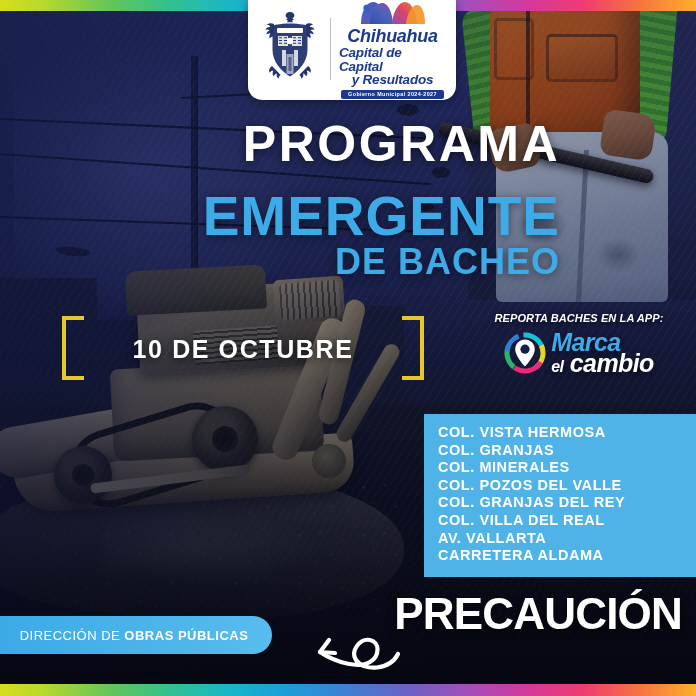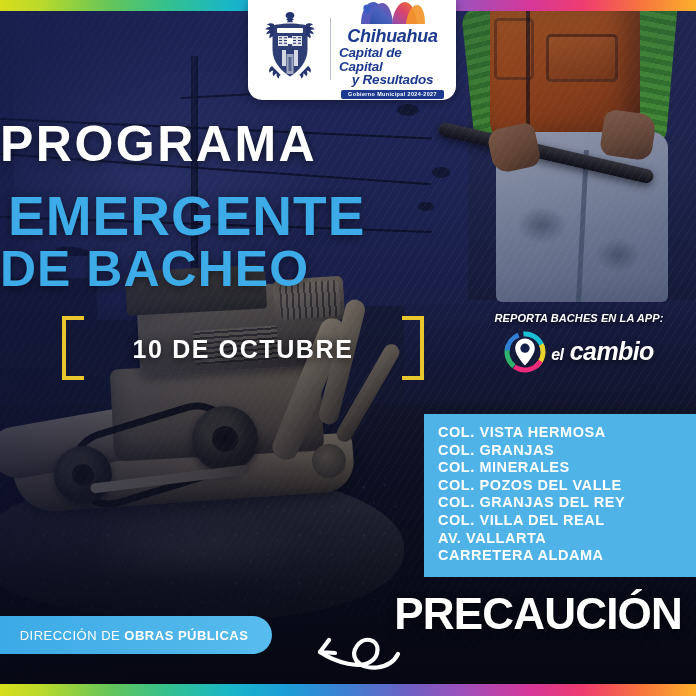--- a/index.html
+++ b/index.html
@@ -331,34 +331,34 @@
     color:#1b3a8f; letter-spacing:-.2px; margin-top:0px;
   }
   .bt-gov {
     margin-top:3px;
     font-size:5.4px; font-weight:bold; letter-spacing:.4px;
     color:#ffffff; background:#1b3a8f;
     padding:2px 7px; border-radius:2px; white-space:nowrap;
   }
 
   
-  .title-wrap { position:absolute; left:0; top:118px; width:560px; z-index:11; text-align:left; }
+  .title-wrap { position:absolute; left:0; top:118px; width:560px; z-index:11; text-align:right; }
   .t-programa {
     font-size:50px; font-weight:bold; color:#ffffff;
     letter-spacing:2.5px; line-height:1.04;
     text-shadow:0 2px 10px rgba(0,0,0,.55);
   }
   .t-emergente {
     font-size:55px; font-weight:bold; color:#3dabe8;
     letter-spacing:1px; line-height:1.02; margin-top:18px;
     text-shadow:0 2px 10px rgba(0,0,0,.5);
     padding-left:8px;
   }
   .t-bacheo {
-    font-size:50px; font-weight:bold; color:#3dabe8;
+    font-size:36px; font-weight:bold; color:#3dabe8;
     letter-spacing:1px; line-height:1.02;
     text-shadow:0 2px 10px rgba(0,0,0,.5);
   }
 
   
   .date-wrap {
     position:absolute; left:58px; top:312px; width:370px; height:72px; z-index:11;
     display:flex; align-items:center; justify-content:center;
   }
   .bracket {
@@ -596,20 +596,21 @@
       <svg class="pin-svg" viewBox="0 0 42 42">
         <circle cx="21" cy="21" r="18" fill="none" stroke="#1bbfd4" stroke-width="5" stroke-dasharray="28 85" stroke-linecap="butt" transform="rotate(-95 21 21)"></circle>
         <circle cx="21" cy="21" r="18" fill="none" stroke="#e8d32a" stroke-width="5" stroke-dasharray="24 89" stroke-linecap="butt" transform="rotate(-25 21 21)"></circle>
         <circle cx="21" cy="21" r="18" fill="none" stroke="#ec2a7b" stroke-width="5" stroke-dasharray="30 83" stroke-linecap="butt" transform="rotate(30 21 21)"></circle>
         <circle cx="21" cy="21" r="18" fill="none" stroke="#2fb36b" stroke-width="5" stroke-dasharray="22 91" stroke-linecap="butt" transform="rotate(128 21 21)"></circle>
         <circle cx="21" cy="21" r="18" fill="none" stroke="#2f7fd4" stroke-width="5" stroke-dasharray="20 93" stroke-linecap="butt" transform="rotate(185 21 21)"></circle>
         <path d="M21 7.5c-5.4 0-9.8 4.4-9.8 9.8 0 7.1 9.8 17.2 9.8 17.2s9.8-10.1 9.8-17.2c0-5.4-4.4-9.8-9.8-9.8z" fill="#ffffff"></path>
         <circle cx="21" cy="17.2" r="4.6" fill="#14204a"></circle>
       </svg>
       <div class="app-words">
+        <div class="aw-marca">Marca</div>
         <div class="aw-cambio"><span class="aw-el">el</span> <span>cambio</span></div>
       </div>
     </div>
   </div>
 
   <div class="streets">
     <div class="street-item">COL. VISTA HERMOSA</div>
     <div class="street-item">COL. GRANJAS</div>
     <div class="street-item">COL. MINERALES</div>
     <div class="street-item">COL. POZOS DEL VALLE</div>

